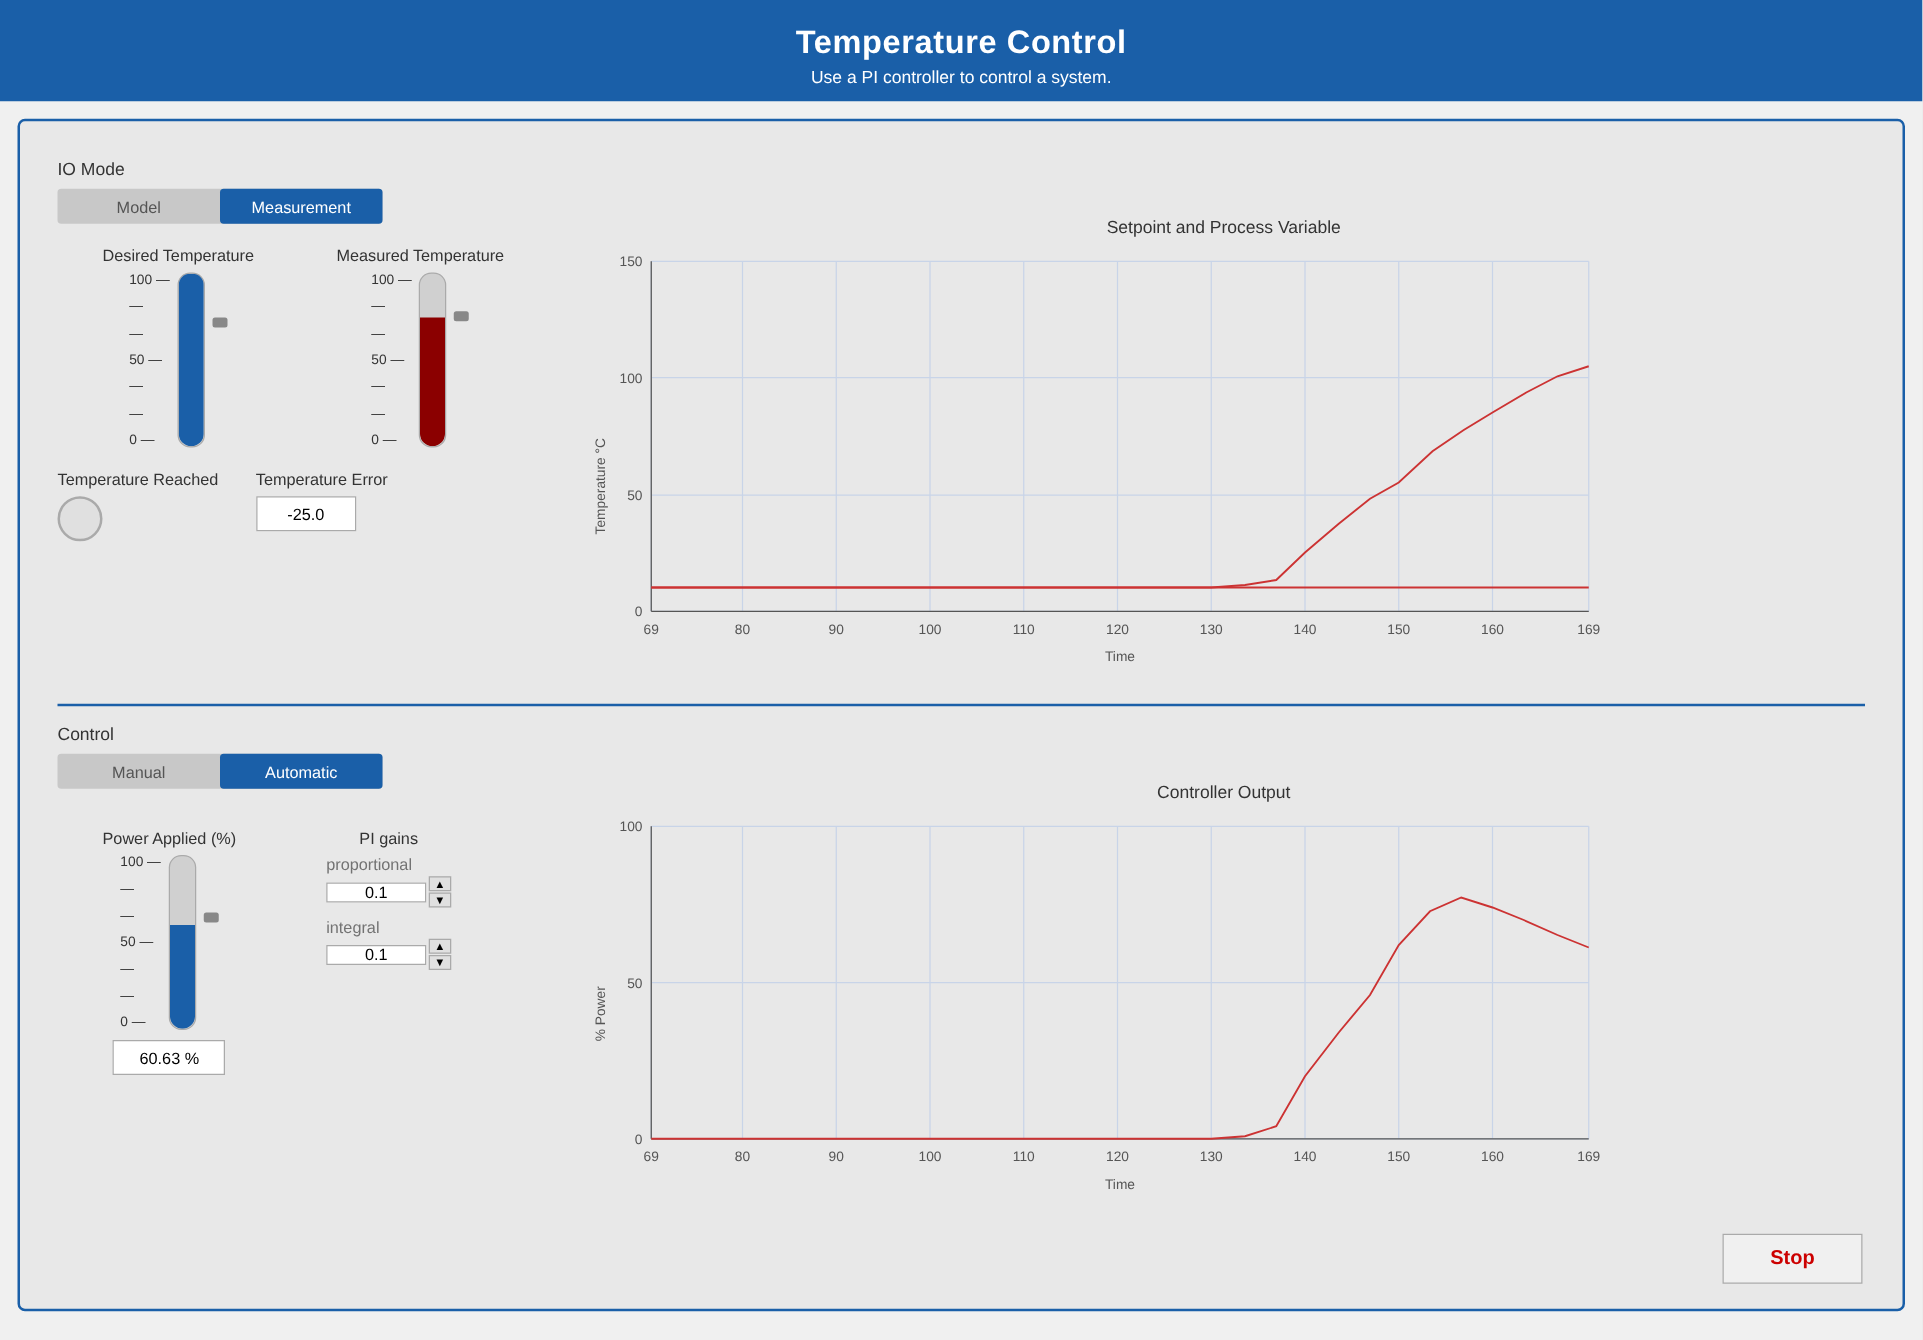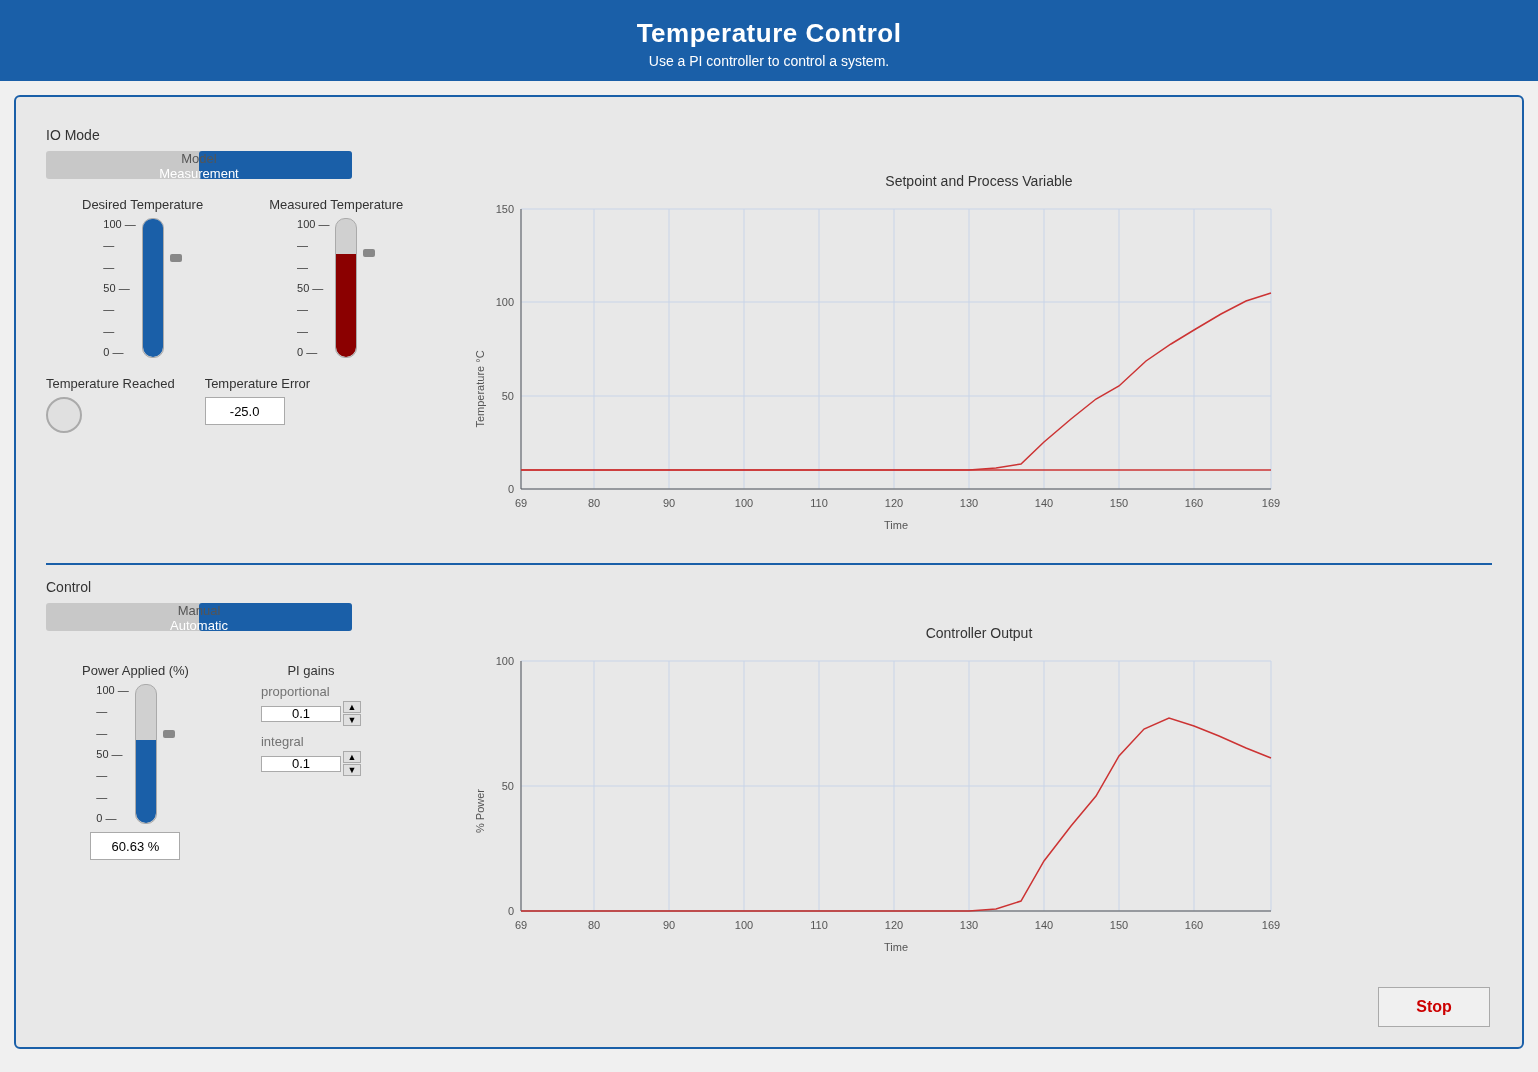--- a/index.html
+++ b/index.html
@@ -53,24 +53,23 @@
       margin-bottom: 8px;
     }
 
     
     .toggle-container {
       display: flex;
       align-items: center;
       margin-bottom: 16px;
       background: #c8c8c8;
       border-radius: 3px;
-      width: 306px;
+      width: 260px;
       height: 28px;
       position: relative;
-      flex-direction: column;
     }
     .toggle-option {
       flex: 1;
       text-align: center;
       font-size: 13px;
       color: #555;
       z-index: 1;
       cursor: pointer;
     }
     .toggle-option.active {

